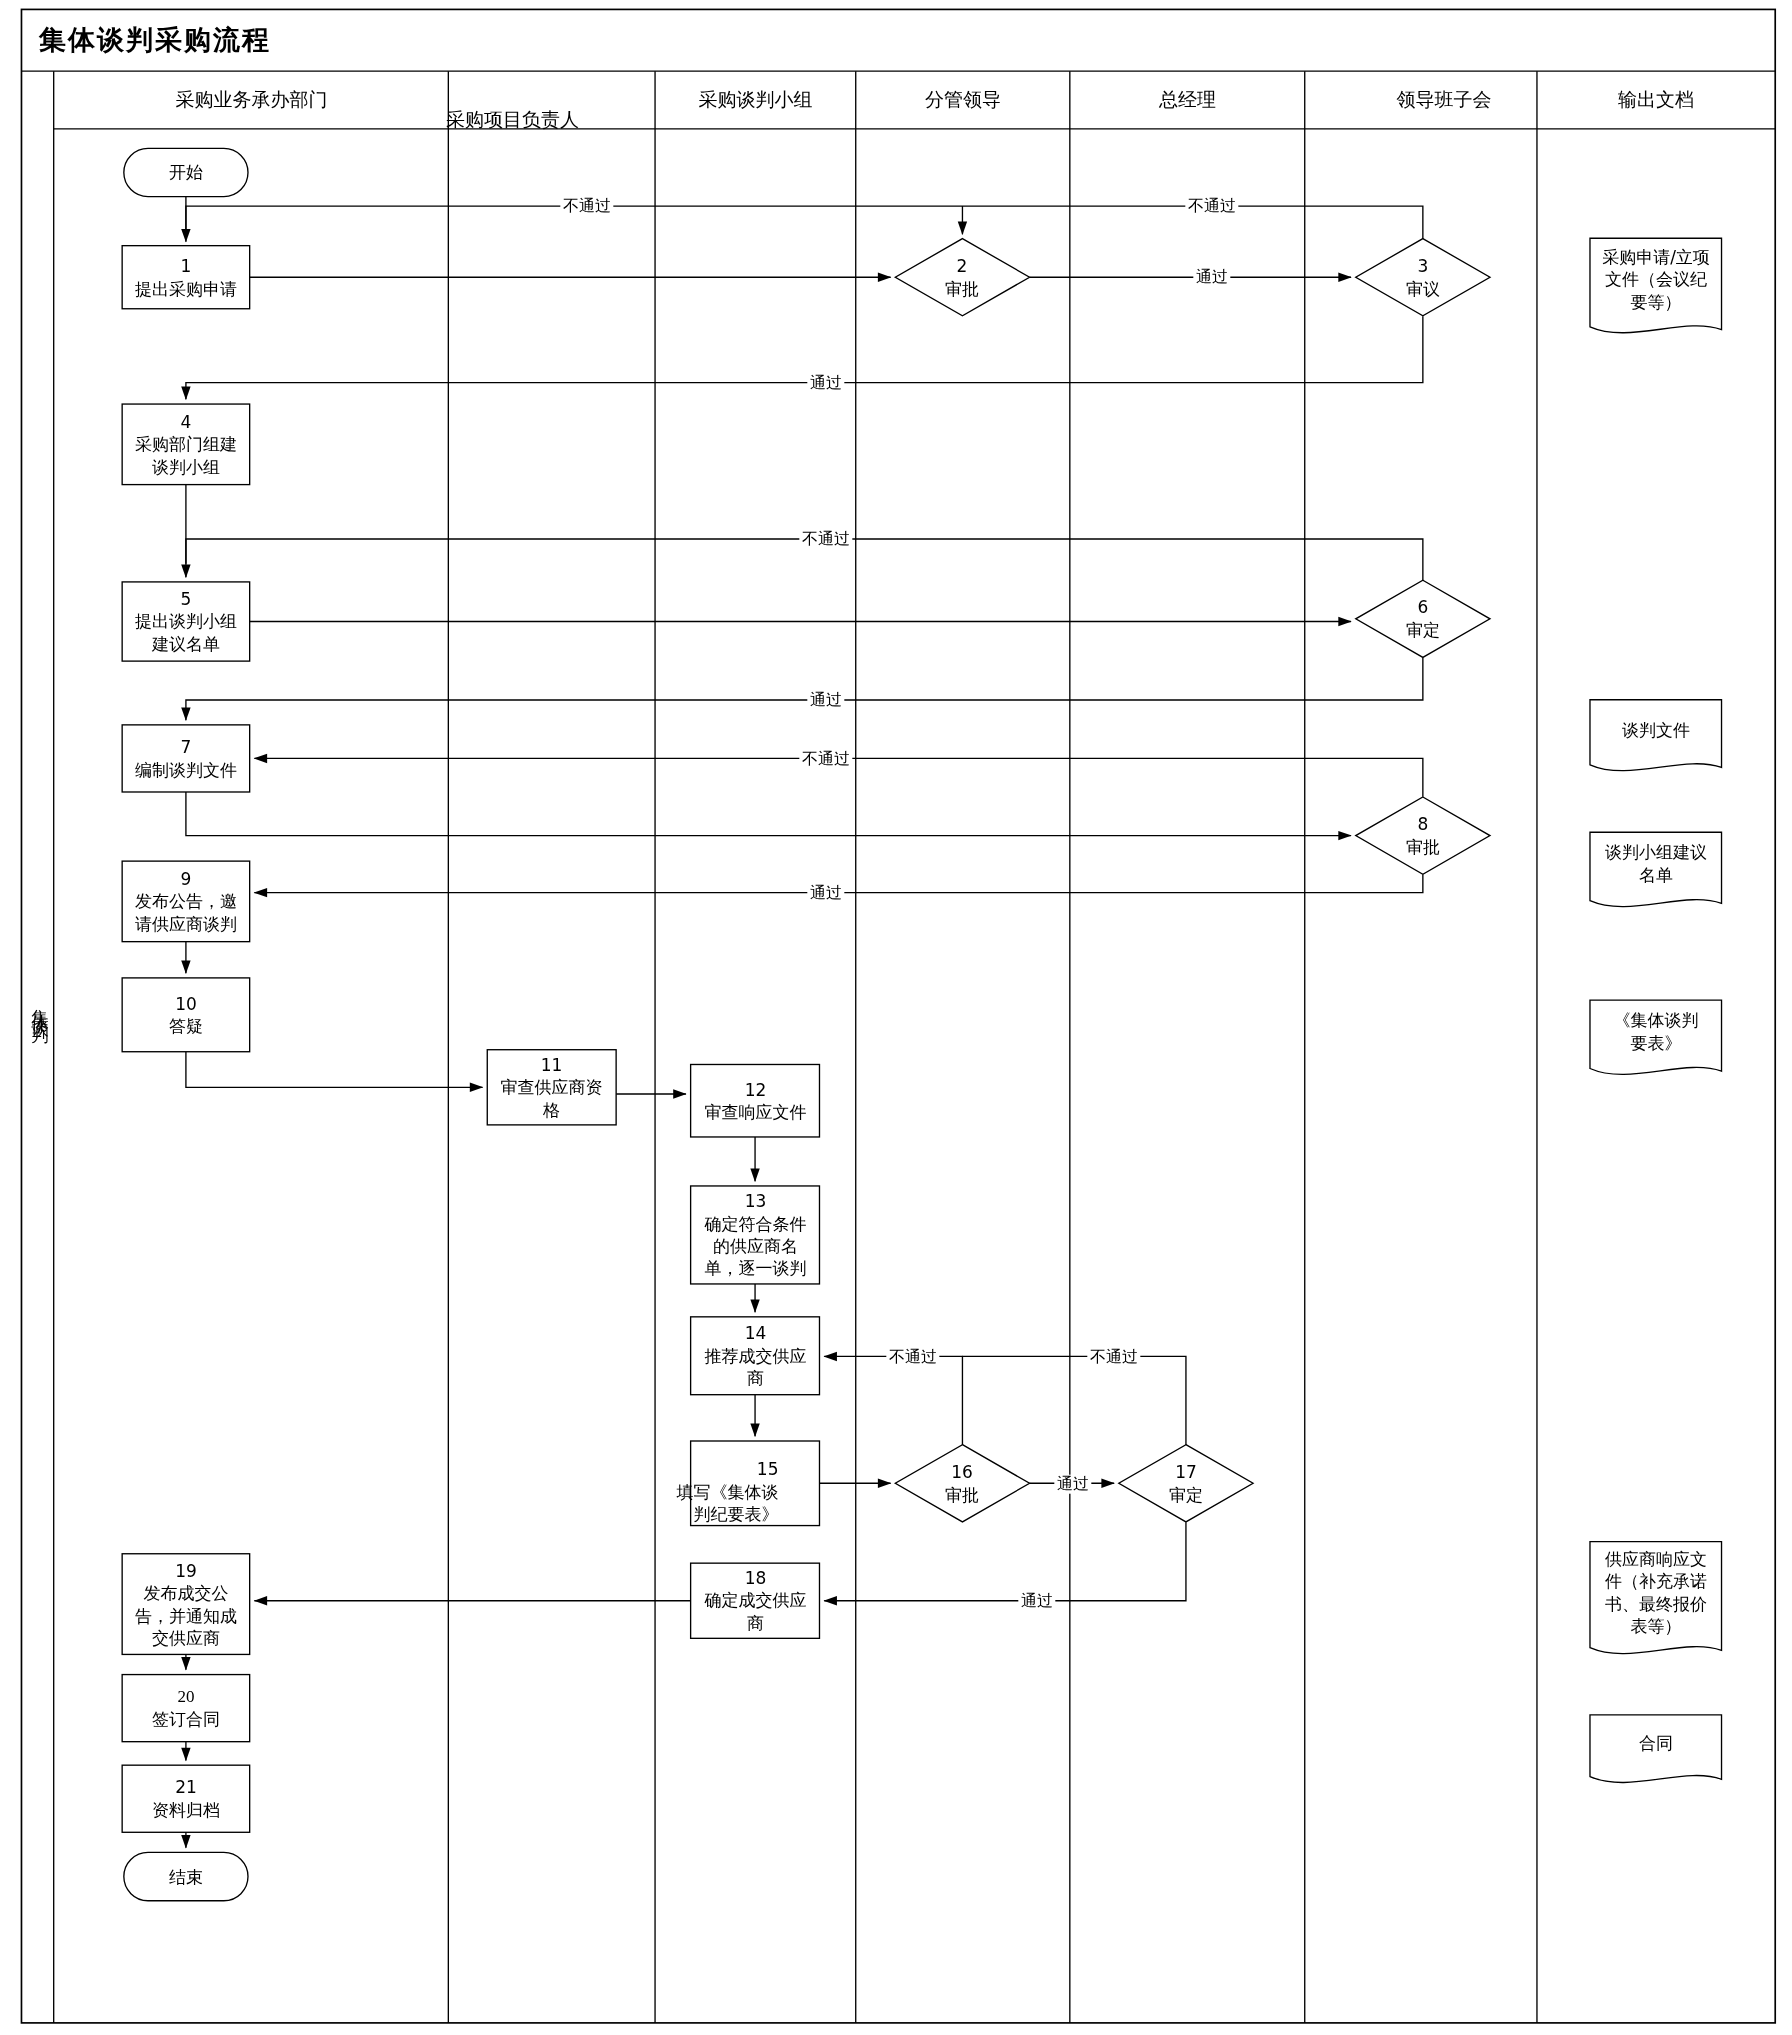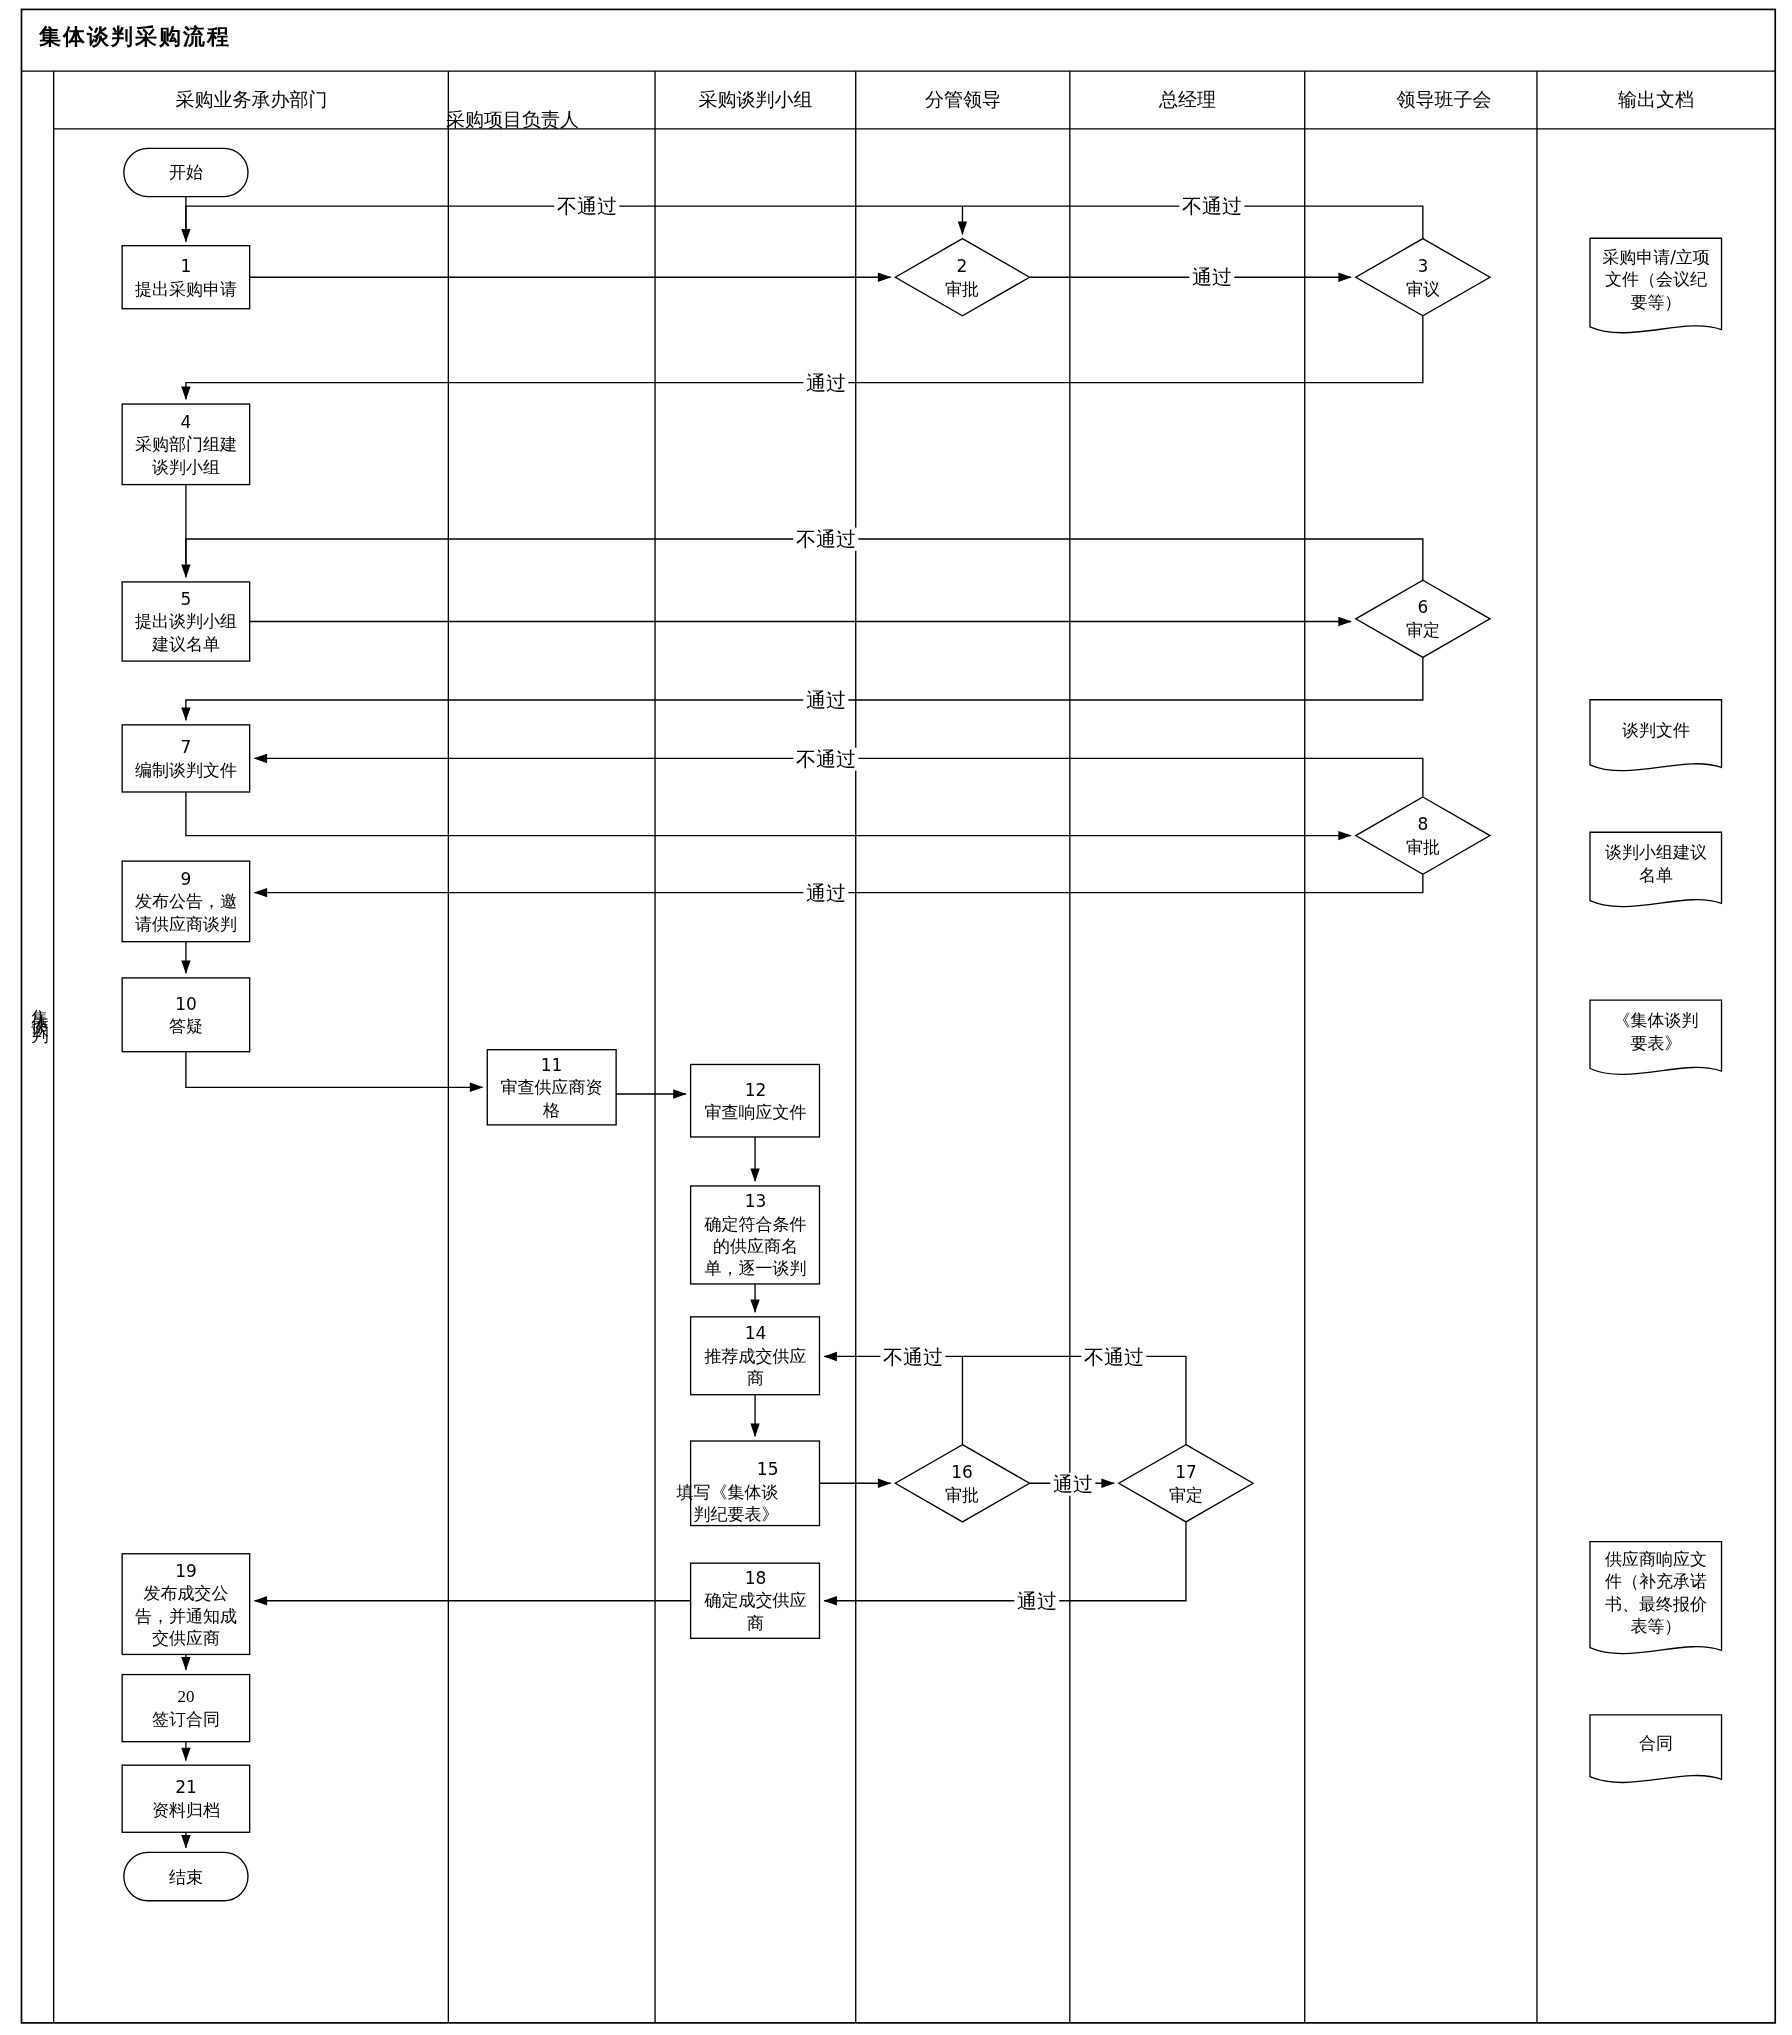--- a/index.html
+++ b/index.html
@@ -1,23 +1,23 @@
 <!DOCTYPE html>
 <html style="font-size:10.7px"><head>
 <meta charset="utf-8">
 <style>
   html,body{margin:0;padding:0;background:#fff;}
   body{font-family:"DejaVu Sans","Liberation Sans",sans-serif;color:#000;}
   #stage{position:relative;width:1792px;height:2035px;background:#fff;overflow:hidden;}
   #lines{position:absolute;left:0;top:0;}
-  #flow-title{position:absolute;left:39px;top:21.5px;font-size:22px;font-weight:bold;letter-spacing:2px;}
+  #flow-title{position:absolute;left:39px;top:21.5px;font-size:27px;font-weight:bold;letter-spacing:2px;}
   #side-label{position:absolute;left:28px;top:995px;font-size:17.5px;writing-mode:vertical-lr;letter-spacing:5.4px;}
   .lane-title{position:absolute;display:flex;align-items:center;justify-content:center;text-align:center;font-size:19px;}
   .node-label{position:absolute;display:flex;align-items:center;justify-content:center;text-align:center;font-size:17px;line-height:1.32;white-space:pre-line;}
-  .edge-label{position:absolute;transform:translate(-50%,-50%);background:#fff;font-size:20px;line-height:1;padding:1.3px 2.7px;white-space:nowrap;}
+  .edge-label{position:absolute;transform:translate(-50%,-50%);background:#fff;font-size:16px;line-height:1;padding:1.3px 2.7px;white-space:nowrap;}
 </style>
 </head>
 <body>
 
 <div id="stage">
   <svg id="lines" width="1792" height="2035" viewBox="0 0 2670 3032">
       <defs>
         <marker id="arr" markerUnits="userSpaceOnUse" markerWidth="22" markerHeight="16" refX="20" refY="8" orient="auto">
           <path d="M1,1 L21,8 L1,15 Z" fill="#000000"></path>
         </marker>

